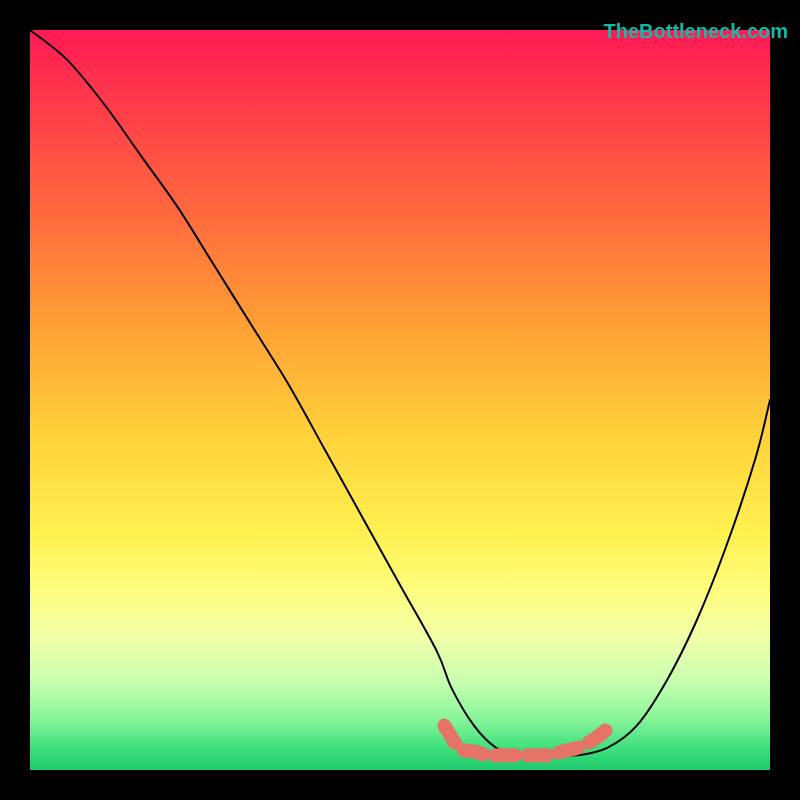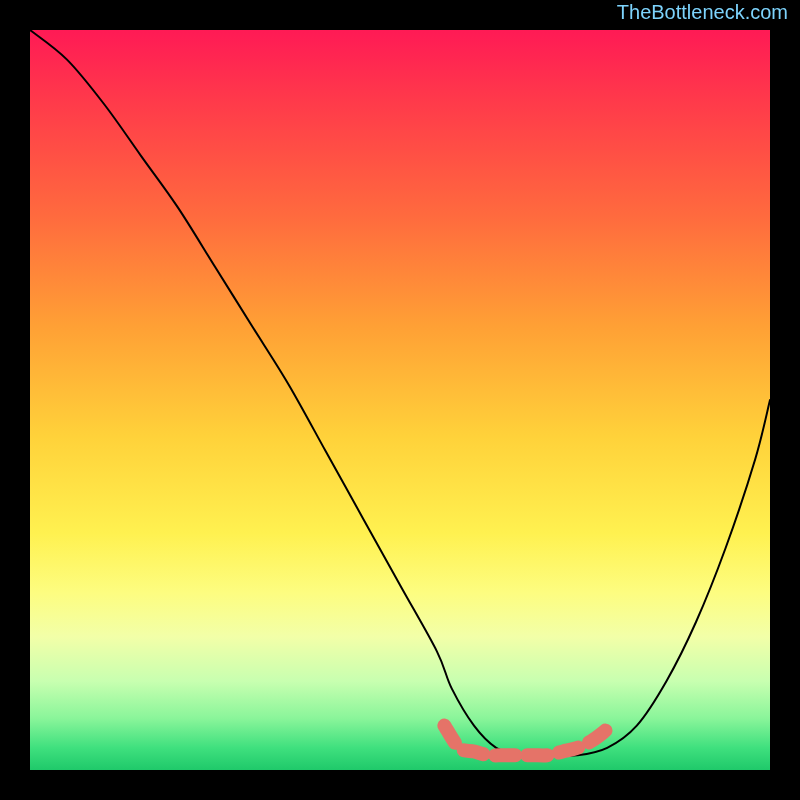--- a/index.html
+++ b/index.html
@@ -6,25 +6,25 @@
     margin: 0;
     padding: 0;
     background: #000;
     width: 800px;
     height: 800px;
     position: relative;
     font-family: Arial, sans-serif;
   }
   .watermark {
     position: absolute;
-    top: 1px;
+    top: 20px;
     right: 12px;
-    color: #7dd3fc;
+    color: #14b8a6;
     font-size: 20px;
-    font-weight: 400;
+    font-weight: 700;
     z-index: 10;
   }
   .plot-area {
     position: absolute;
     left: 30px;
     top: 30px;
     width: 740px;
     height: 740px;
     overflow: hidden;
   }

